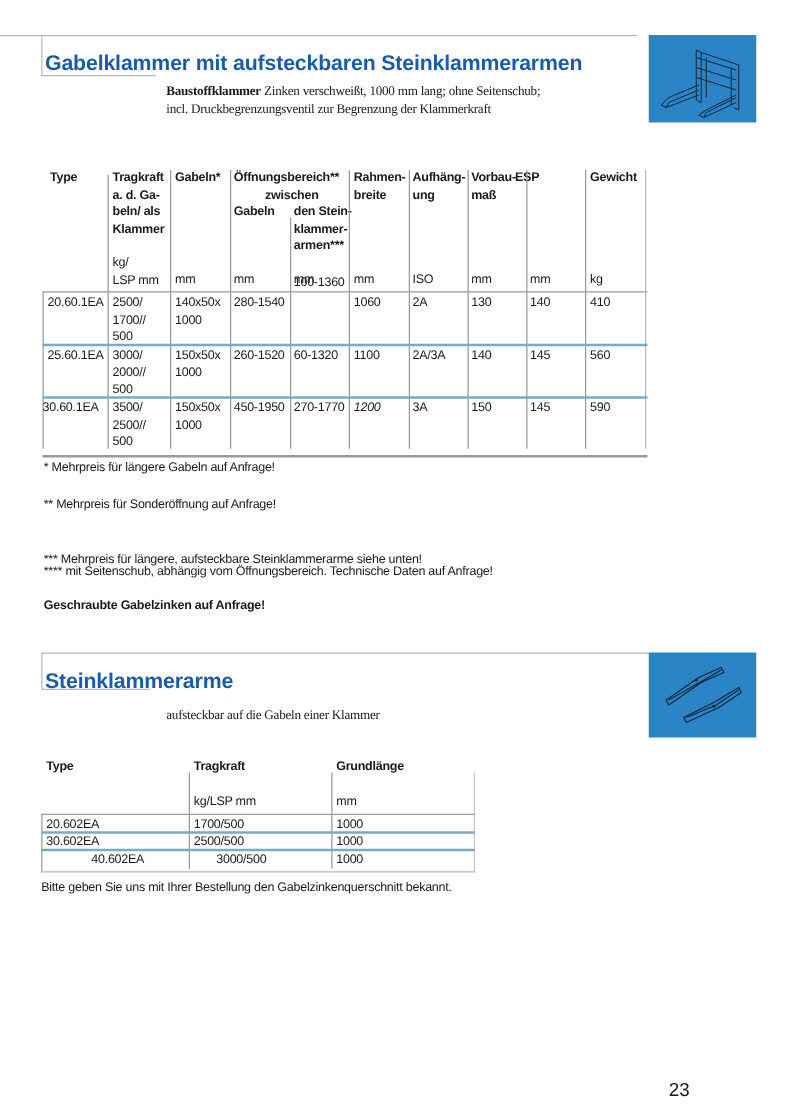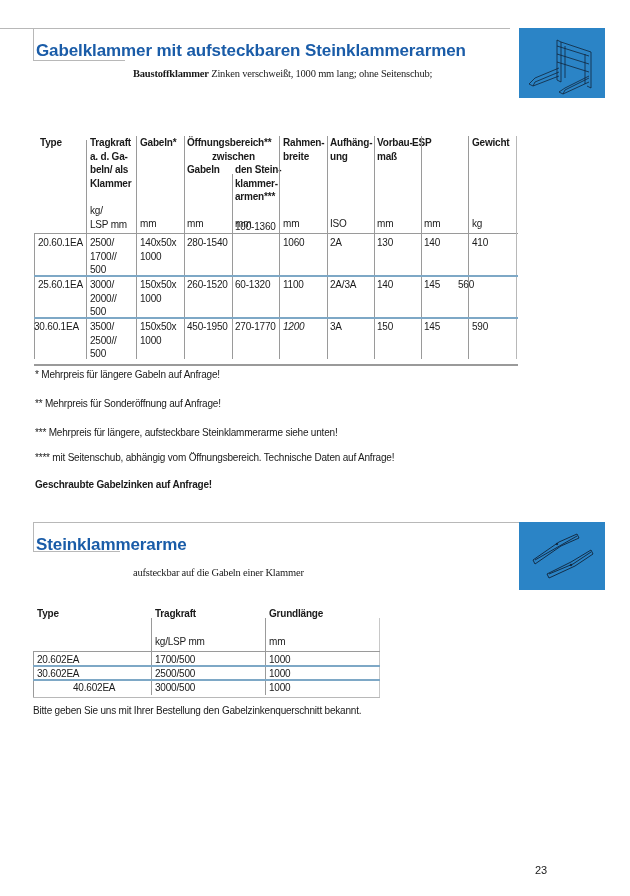--- a/index.html
+++ b/index.html
@@ -27,33 +27,34 @@
     .t1 .dcell { position: absolute; line-height: 13.5px; white-space: nowrap; }
     .gridv { position: absolute; width: 1px; background: #9a9a9a; }
     .gridh { position: absolute; height: 1px; background: #9a9a9a; }
     .gridh-blue { position: absolute; height: 2px; background: #7ea8c6; }
     .bottom-line { position: absolute; height: 2px; background: #9a9a9a; }
 
     .note { position: absolute; left: 35px; font-size: 10px; letter-spacing: -0.2px; white-space: nowrap; }
     .note.bold { font-weight: bold; }
 
     .t2 { position: absolute; font-size: 10px; letter-spacing: -0.2px; }
-    .pagenum { position: absolute; left: 535px; top: 864px; font-size: 11px; }
+    .pagenum { position: absolute; left: 535px; top: 864px; font-size: 15px; }
   </style>
 </head>
 <body>
 
 <div>
   <div class="topline" style="left:0; top:28px; width:510px;"></div>
   <div class="vtick" style="left:33px; top:28px; height:33px;"></div>
   <div class="title" style="left:36px; top:41px;">Gabelklammer mit aufsteckbaren Steinklammerarmen</div>
   <div class="title-underline" style="left:33px; top:60px; width:92px;"></div>
 
   <div class="lead" style="left:133px; top:67px;">
     <b>Baustoffklammer</b><span> Zinken verschweißt, 1000 mm lang; ohne Seitenschub;</span><br>
+    <span>incl. Druckbegrenzungsventil zur Begrenzung der Klammerkraft</span>
   </div>
 
   <div class="iconbox" style="left:519px; top:28px; width:86px; height:70px;">
     <svg viewBox="0 0 86 70" fill="none" stroke="#10243a" stroke-width="0.8">
       <path d="M38 12 L38 52 L42 54 L42 14 Z"></path>
       <path d="M42 14 L72 24 L72 60 L68 58"></path>
       <path d="M38 18 L70 28 M38 26 L70 36 M38 34 L70 44"></path>
       <path d="M40 40 L16 50 L10 56 L14 58 L40 48"></path>
       <path d="M14 58 L16 54 L40 44"></path>
       <path d="M70 48 L46 60 L40 64 L44 66 L70 54"></path>
@@ -155,21 +156,21 @@
       <div class="dcell" style="left:106px; top:142px;">
         <div>150x50x</div>
           <div>1000</div>
       </div>
       <div class="dcell" style="left:153px; top:142px;">260-1520</div>
       <div class="dcell" style="left:201px; top:142px;">60-1320</div>
       <div class="dcell" style="left:249px; top:142px;">1100</div>
       <div class="dcell" style="left:296px; top:142px;">2A/3A</div>
       <div class="dcell" style="left:343px; top:142px;">140</div>
       <div class="dcell" style="left:390px; top:142px;">145</div>
-      <div class="dcell" style="left:424px; top:142px;">560</div>
+      <div class="dcell" style="left:438px; top:142px;">560</div>
     </div>
 
     <div>
       <div class="dcell" style="left:0; top:184px;">30.60.1EA</div>
       <div class="dcell" style="left:56px; top:184px;">
         <div>3500/</div>
           <div>2500//</div>
           <div>500</div>
       </div>
       <div class="dcell" style="left:106px; top:184px;">
@@ -181,21 +182,21 @@
       <div class="dcell" style="left:249px; top:184px;font-style:italic;">1200</div>
       <div class="dcell" style="left:296px; top:184px;">3A</div>
       <div class="dcell" style="left:343px; top:184px;">150</div>
       <div class="dcell" style="left:390px; top:184px;">145</div>
       <div class="dcell" style="left:438px; top:184px;">590</div>
     </div>
   </div>
 
   <div class="note" style="top:369px;">* Mehrpreis für längere Gabeln auf Anfrage!</div>
   <div class="note" style="top:398px;">** Mehrpreis für Sonderöffnung auf Anfrage!</div>
-  <div class="note" style="top:427px;">*** Mehrpreis für längere, aufsteckbare Steinklammerarme siehe unten!</div>
+  <div class="note" style="top:442px;">*** Mehrpreis für längere, aufsteckbare Steinklammerarme siehe unten!</div>
   <div class="note" style="top:452px;">**** mit Seitenschub, abhängig vom Öffnungsbereich. Technische Daten auf Anfrage!</div>
   <div class="note bold" style="top:479px;">Geschraubte Gabelzinken auf Anfrage!</div>
 </div>
 
 <div>
   <div class="topline" style="left:33px; top:522px; width:486px;"></div>
   <div class="vtick" style="left:33px; top:522px; height:29px;"></div>
   <div class="title" style="left:36px; top:535px;">Steinklammerarme</div>
   <div class="title-underline" style="left:33px; top:551px; width:87px;"></div>
   <div class="lead" style="left:133px; top:566px;">aufsteckbar auf die Gabeln einer Klammer</div>
@@ -232,21 +233,21 @@
       <div class="abs" style="left:122px; top:46px;">1700/500</div>
       <div class="abs" style="left:236px; top:46px;">1000</div>
     </div>
     <div>
       <div class="abs" style="left:4px; top:60px;">30.602EA</div>
       <div class="abs" style="left:122px; top:60px;">2500/500</div>
       <div class="abs" style="left:236px; top:60px;">1000</div>
     </div>
     <div>
       <div class="abs" style="left:4px; top:74px;margin-left:36px;">40.602EA</div>
-      <div class="abs" style="left:122px; top:74px;">3000/500</div>
+      <div class="abs" style="left:140px; top:74px;">3000/500</div>
       <div class="abs" style="left:236px; top:74px;">1000</div>
     </div>
   </div>
 
   <div class="note" style="left:33px; top:705px;">Bitte geben Sie uns mit Ihrer Bestellung den Gabelzinkenquerschnitt bekannt.</div>
 </div>
 
 <div class="pagenum">23</div>
 
 </body></html>

